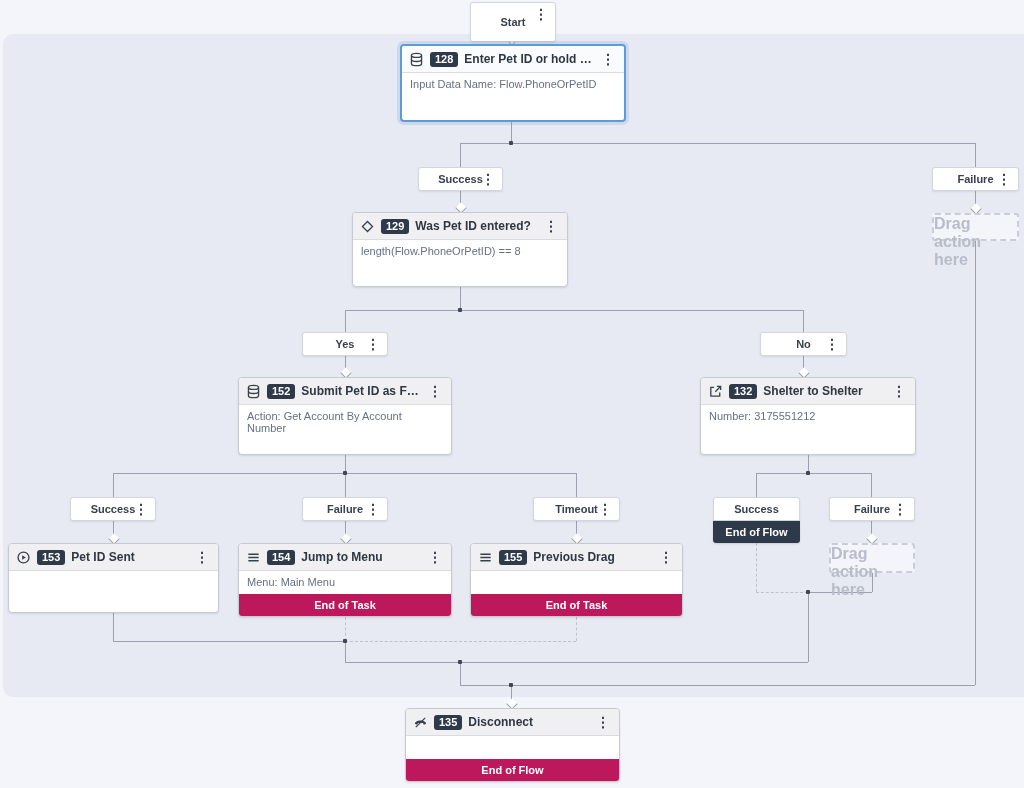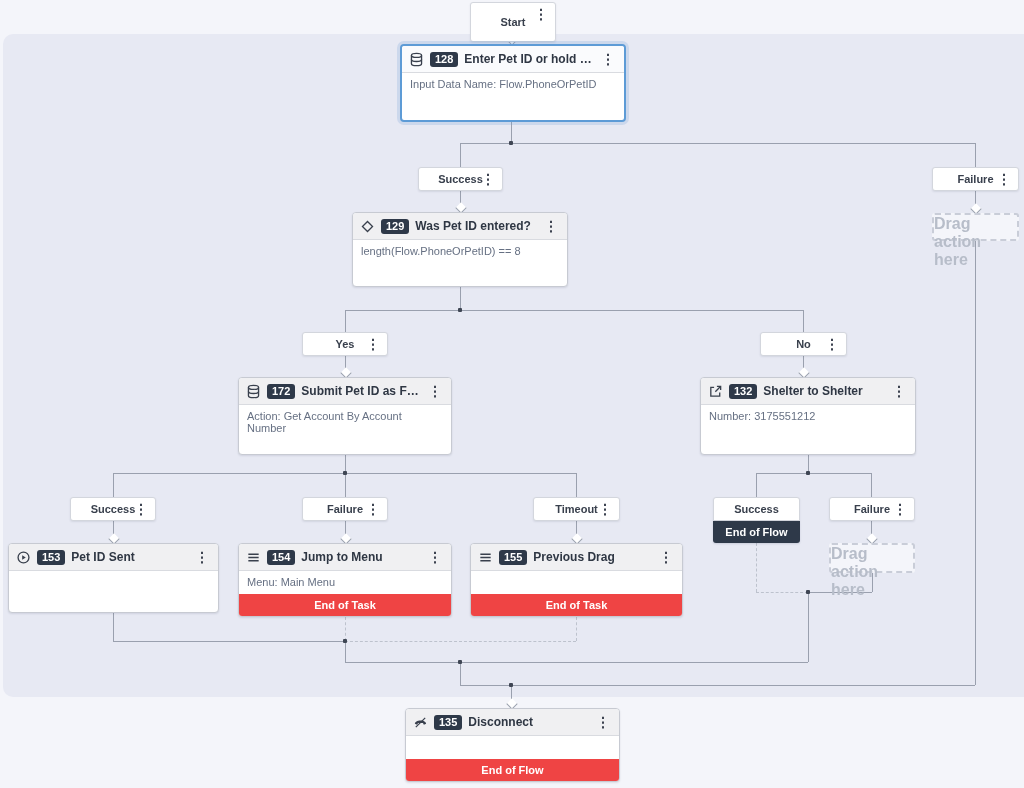--- a/index.html
+++ b/index.html
@@ -25,21 +25,21 @@
   .node.sel .hd{background:#fafbfd;}
   .nicon{width:15px;height:15px;flex:0 0 15px;color:#39404d;display:flex;align-items:center;}
   .nicon svg{width:15px;height:15px;}
   .badge{background:#2e3949;color:#fff;font-size:11px;font-weight:bold;line-height:15px;
          padding:0 5px;border-radius:3px;}
   .ttl{flex:1;font-size:12px;font-weight:bold;color:#2f3744;white-space:nowrap;
        overflow:hidden;text-overflow:ellipsis;}
   .keb{flex:0 0 auto;color:#3c4250;font-size:14px;font-weight:bold;line-height:14px;
        padding:0 2px;cursor:pointer;}
   .bd{flex:1;font-size:11px;color:#667083;padding:5px 8px;text-align:left;overflow:hidden;}
-  .ft{flex:0 0 22px;background:#ef4444;color:#fff;font-size:11px;font-weight:bold;
+  .ft{flex:0 0 22px;background:#be185d;color:#fff;font-size:11px;font-weight:bold;
       display:flex;align-items:center;justify-content:center;border-radius:0 0 3px 3px;}
   
   .elabel{position:absolute;box-sizing:border-box;background:#fff;border:1px solid #d3d6dd;
           border-radius:3px;box-shadow:0 1px 2px rgba(40,50,80,.10);
           display:flex;align-items:center;justify-content:center;}
   .elabel .txt{font-size:11px;font-weight:bold;color:#39404d;}
   .elabel .keb{position:absolute;right:5px;top:4px;}
   .eof{position:absolute;box-sizing:border-box;background:#2e3949;color:#fff;
        font-size:11px;font-weight:bold;display:flex;align-items:center;justify-content:center;
        border-radius:0 0 3px 3px;box-shadow:0 1px 2px rgba(40,50,80,.15);}
@@ -175,21 +175,21 @@
 
   <div class="node" style="left:238px;top:377px;width:214px;height:78px">
     <div class="hd">
       <span class="nicon">
         <svg viewBox="0 0 16 16" fill="none" stroke="currentColor" stroke-width="1.4">
             <ellipse cx="8" cy="3.6" rx="5.4" ry="2.1"></ellipse>
             <path d="M2.6 3.6v8.8c0 1.2 2.4 2.1 5.4 2.1s5.4-.9 5.4-2.1V3.6"></path>
             <path d="M2.6 8c0 1.2 2.4 2.1 5.4 2.1S13.4 9.2 13.4 8"></path>
           </svg>
       </span>
-      <span class="badge">172</span>
+      <span class="badge">152</span>
       <span class="ttl">Submit Pet ID as Found</span>
       <span class="keb">⋮</span>
     </div>
     <div class="bd">Action: Get Account By Account Number</div>
   </div>
 
   <div class="node" style="left:700px;top:377px;width:216px;height:78px">
     <div class="hd">
       <span class="nicon">
         <svg viewBox="0 0 16 16" fill="none" stroke="currentColor" stroke-width="1.4">

